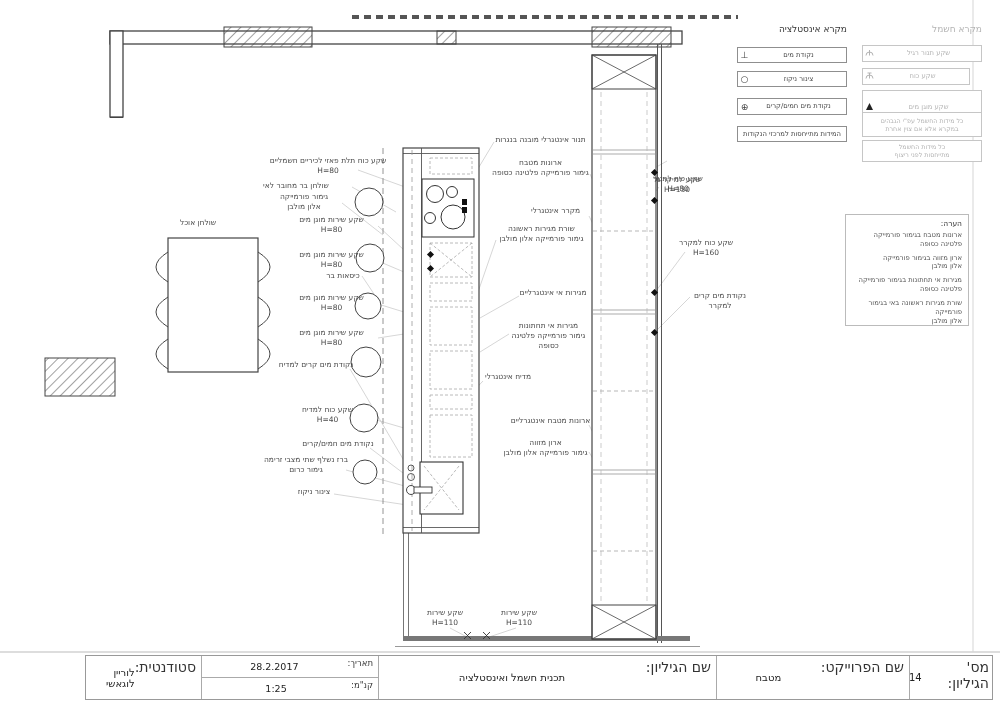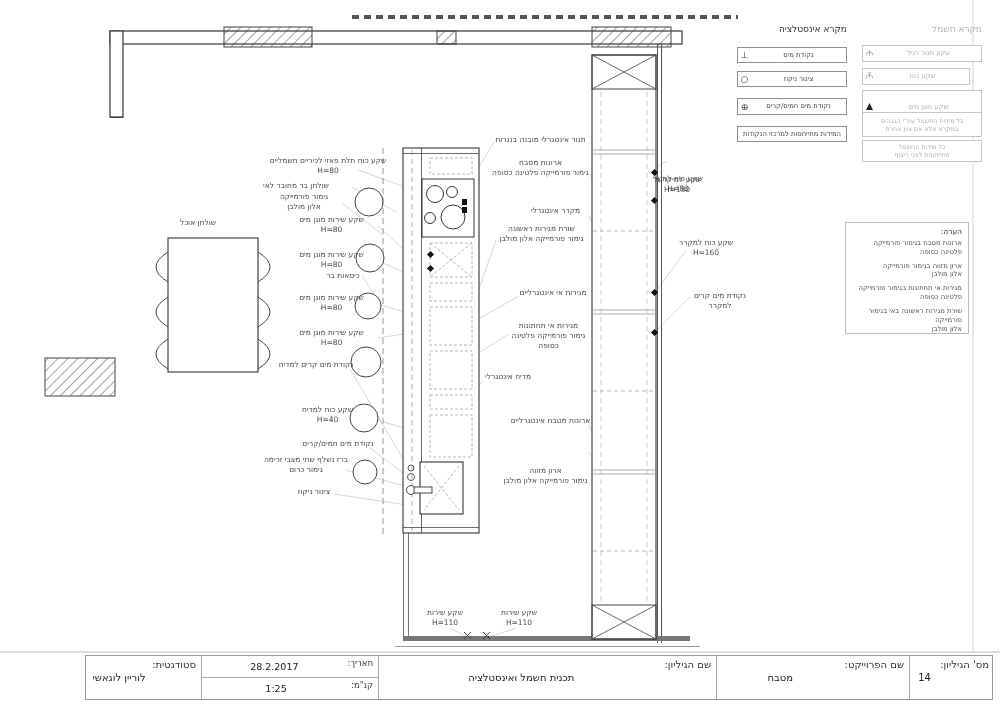--- a/index.html
+++ b/index.html
@@ -13,29 +13,29 @@
      background:repeating-linear-gradient(90deg,#555 0 7px,transparent 7px 12px);}
   
   .leg{position:absolute;direction:rtl;}
   .leg-title{font-size:9px;color:#333;text-align:right;margin-bottom:4px;}
   .leg-box{position:absolute;border:1px solid #8f8f8f;display:flex;align-items:center;
      font-size:6.8px;color:#444;background:#fff;box-sizing:border-box;direction:rtl;}
   .leg-box .txt{flex:1;text-align:center;white-space:pre-line;line-height:1.25;}
   .leg-box .sym{width:13px;text-align:center;font-size:9px;color:#444;order:2;}
   .eleg .leg-title{color:#b3b3b3;}
   
-  .notes{position:absolute;left:845px;top:222px;width:124px;height:112px;border:1px solid #bbb;
+  .notes{position:absolute;left:845px;top:214px;width:124px;height:112px;border:1px solid #bbb;
      direction:rtl;box-sizing:border-box;padding:4px 6px;font-size:6.8px;color:#555;}
   .notes .ttl{font-size:7.5px;color:#333;margin-bottom:3px;}
   .notes p{margin:0 0 5px 0;white-space:pre-line;line-height:1.3;}
   
   .tblock{position:absolute;left:85px;top:655px;width:908px;height:45px;border:1px solid #999;
      box-sizing:border-box;background:#fff;}
   .tcell{position:absolute;top:0;height:100%;display:flex;direction:rtl;box-sizing:border-box;}
-  .tcell .tl{font-size:10px;color:#333;padding:3px 5px 0 0;}
+  .tcell .tl{font-size:14px;color:#333;padding:3px 5px 0 0;}
   .tcell .tv{flex:1;display:flex;align-items:center;justify-content:center;
      font-size:10px;color:#222;}
   .tdiv{position:absolute;top:0;width:1px;height:100%;background:#aaa;}
   .trow{position:absolute;left:0;width:100%;height:50%;display:flex;direction:rtl;}
   .trow .tl{font-size:8.5px;color:#333;padding:2px 5px 0 0;}
   .trow .tv{flex:1;display:flex;align-items:center;justify-content:center;font-size:9.5px;color:#222;text-align:right;}
 </style>
 </head>
 <body>
 
@@ -220,21 +220,21 @@
   <div class="lbl" style="left:488px;top:158px;width:105px;">ארונות מטבח
 גימור פורמייקה פלטינה כסופה</div>
   <div class="lbl" style="left:518px;top:206px;width:75px;">מקרר אינטגרלי</div>
   <div class="lbl" style="left:490px;top:224px;width:103px;">שורת מגירות ראשונה
 גימור פורמייקה אלון מולבן</div>
   <div class="lbl" style="left:512px;top:288px;width:82px;">מגירות אי אינטגרליים</div>
   <div class="lbl" style="left:502px;top:321px;width:93px;">מגירות אי תחתונות
 גימור פורמייקה פלטינה כסופה</div>
   <div class="lbl" style="left:480px;top:372px;width:56px;">מדיח אינטגרלי</div>
   <div class="lbl" style="left:508px;top:416px;width:85px;">ארונות מטבח אינטגרליים</div>
-  <div class="lbl" style="left:498px;top:438px;width:95px;margin-top:28px;">ארון מזווה
+  <div class="lbl" style="left:498px;top:438px;width:95px;">ארון מזווה
 גימור פורמייקה אלון מולבן</div>
 
   <div class="lbl" style="left:652px;top:150px;width:52px;margin-top:24px;">שקע כוח לתנור
 H=80</div>
   <div class="lbl" style="left:650px;top:175px;width:54px;">שקע למיקרוגל
 H=130</div>
   <div class="lbl" style="left:676px;top:238px;width:60px;">שקע כוח למקרר
 H=160</div>
   <div class="lbl" style="left:684px;top:291px;width:72px;">נקודת מים קרים למקרר</div>
 

